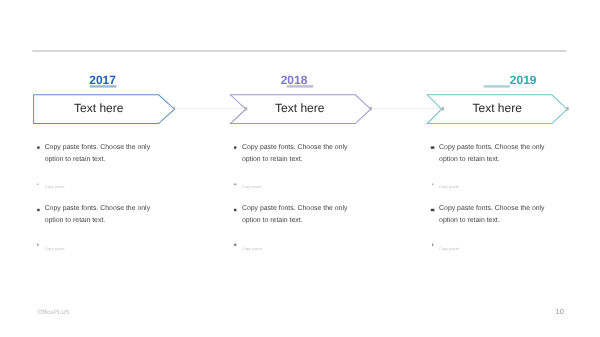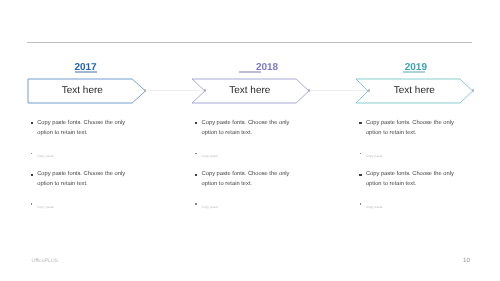--- a/index.html
+++ b/index.html
@@ -20,22 +20,22 @@
   .year{position:absolute;top:61.6px;width:60px;font-weight:bold;font-size:10px;
         text-align:center;white-space:nowrap;}
   .yru{position:absolute;top:71.4px;width:22px;height:1.2px;opacity:.5;}
   .c1 .year,.c1 .yru{color:#1f5fb8;}
   .c2 .year,.c2 .yru{color:#7a77c8;}
   .c3 .year,.c3 .yru{color:#3ba3b0;}
   .c1 .yru{background:#3e72a8;}
   .c2 .yru{background:#7b78b4;}
   .c3 .yru{background:#53a3ad;}
   .c1 .year{left:55.5px;} .c1 .yru{left:74.5px;}
-  .c2 .year{left:237px;} .c2 .yru{left:238.8px;}
-  .c3 .year{left:367px;text-align:right;} .c3 .yru{left:403.3px;}
+  .c2 .year{left:215px;} .c2 .yru{left:238.8px;}
+  .c3 .year{left:406px;} .c3 .yru{left:403.3px;}
 
   
   .arrowsvg{position:absolute;top:78px;overflow:visible;}
   .c1 .arrowsvg{left:26.6px;}
   .c2 .arrowsvg{left:191px;}
   .c3 .arrowsvg{left:355.3px;}
   .arrowsvg path{fill:none;stroke-width:.85;}
   .c1 .arrowsvg path{stroke:#5b8fc9;}
   .c2 .arrowsvg path{stroke:#9a98d2;}
   .c3 .arrowsvg path{stroke:#72c3ca;}

